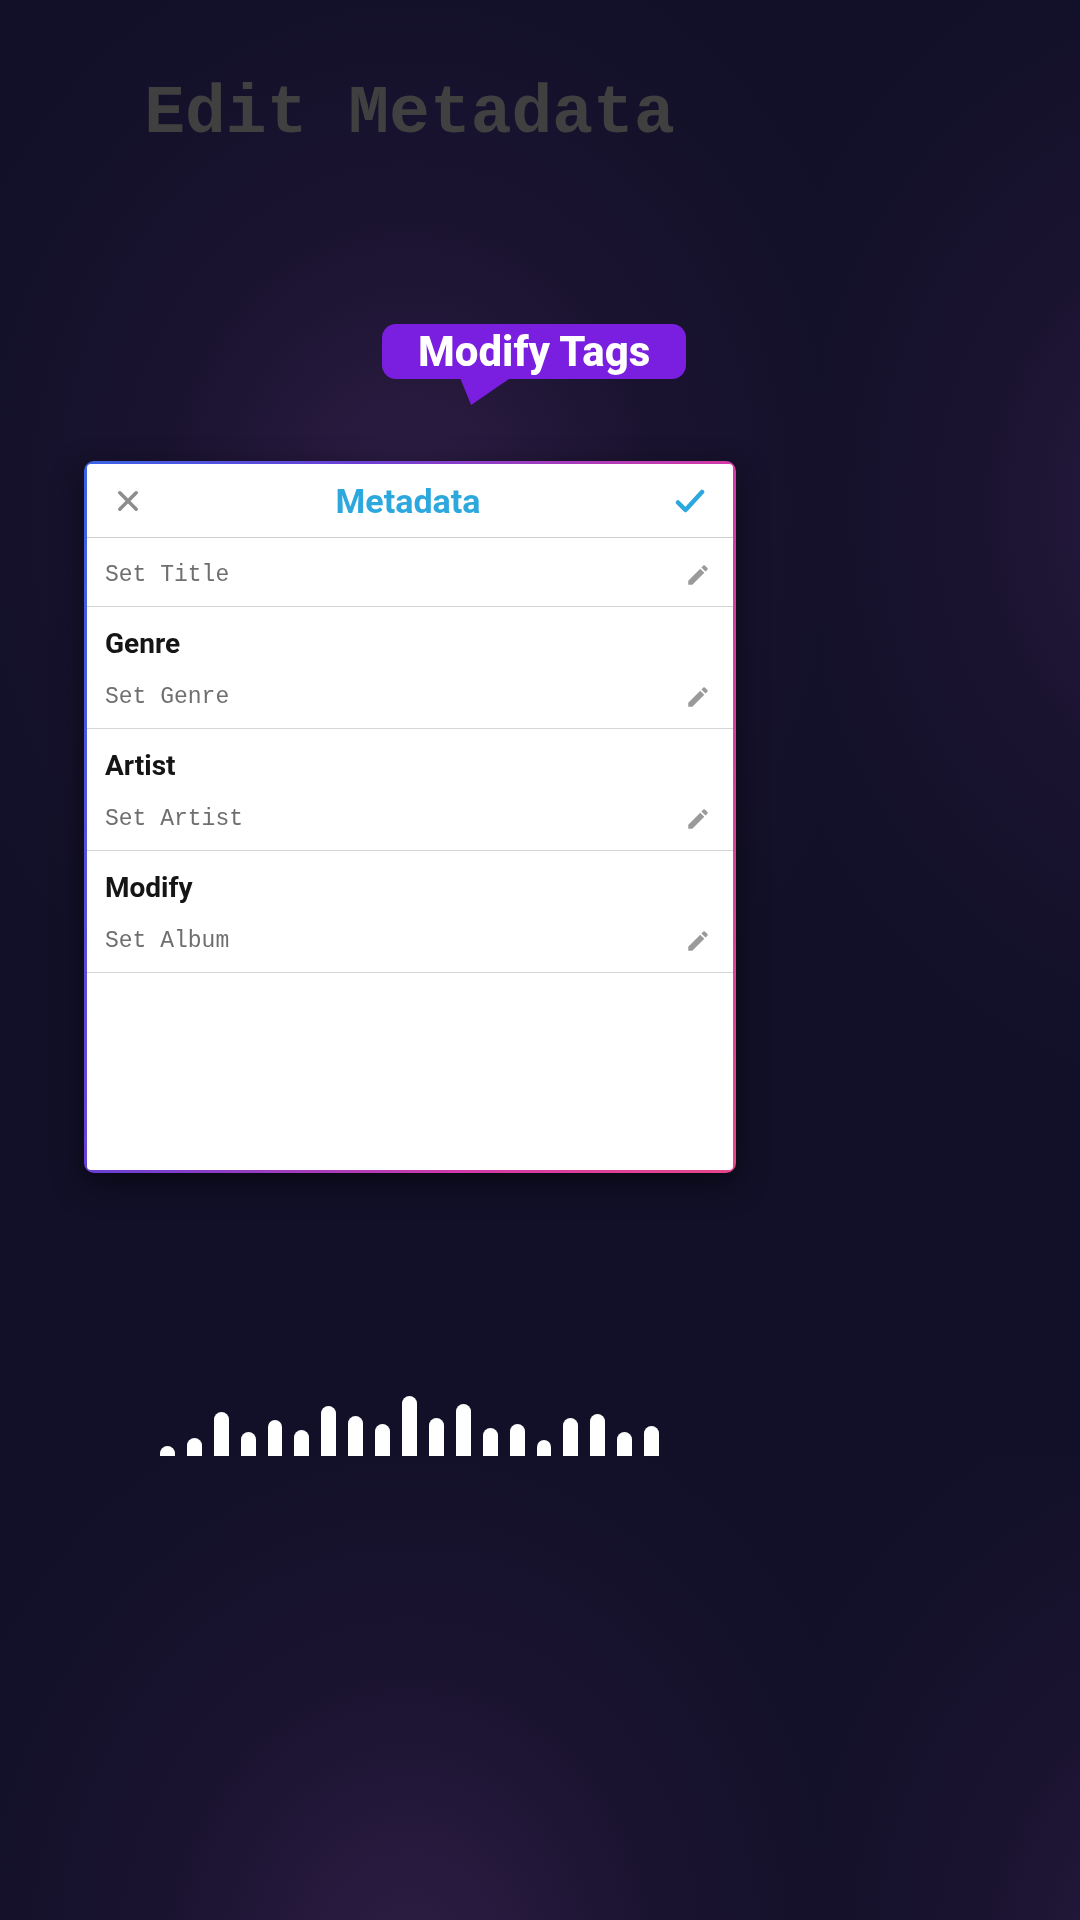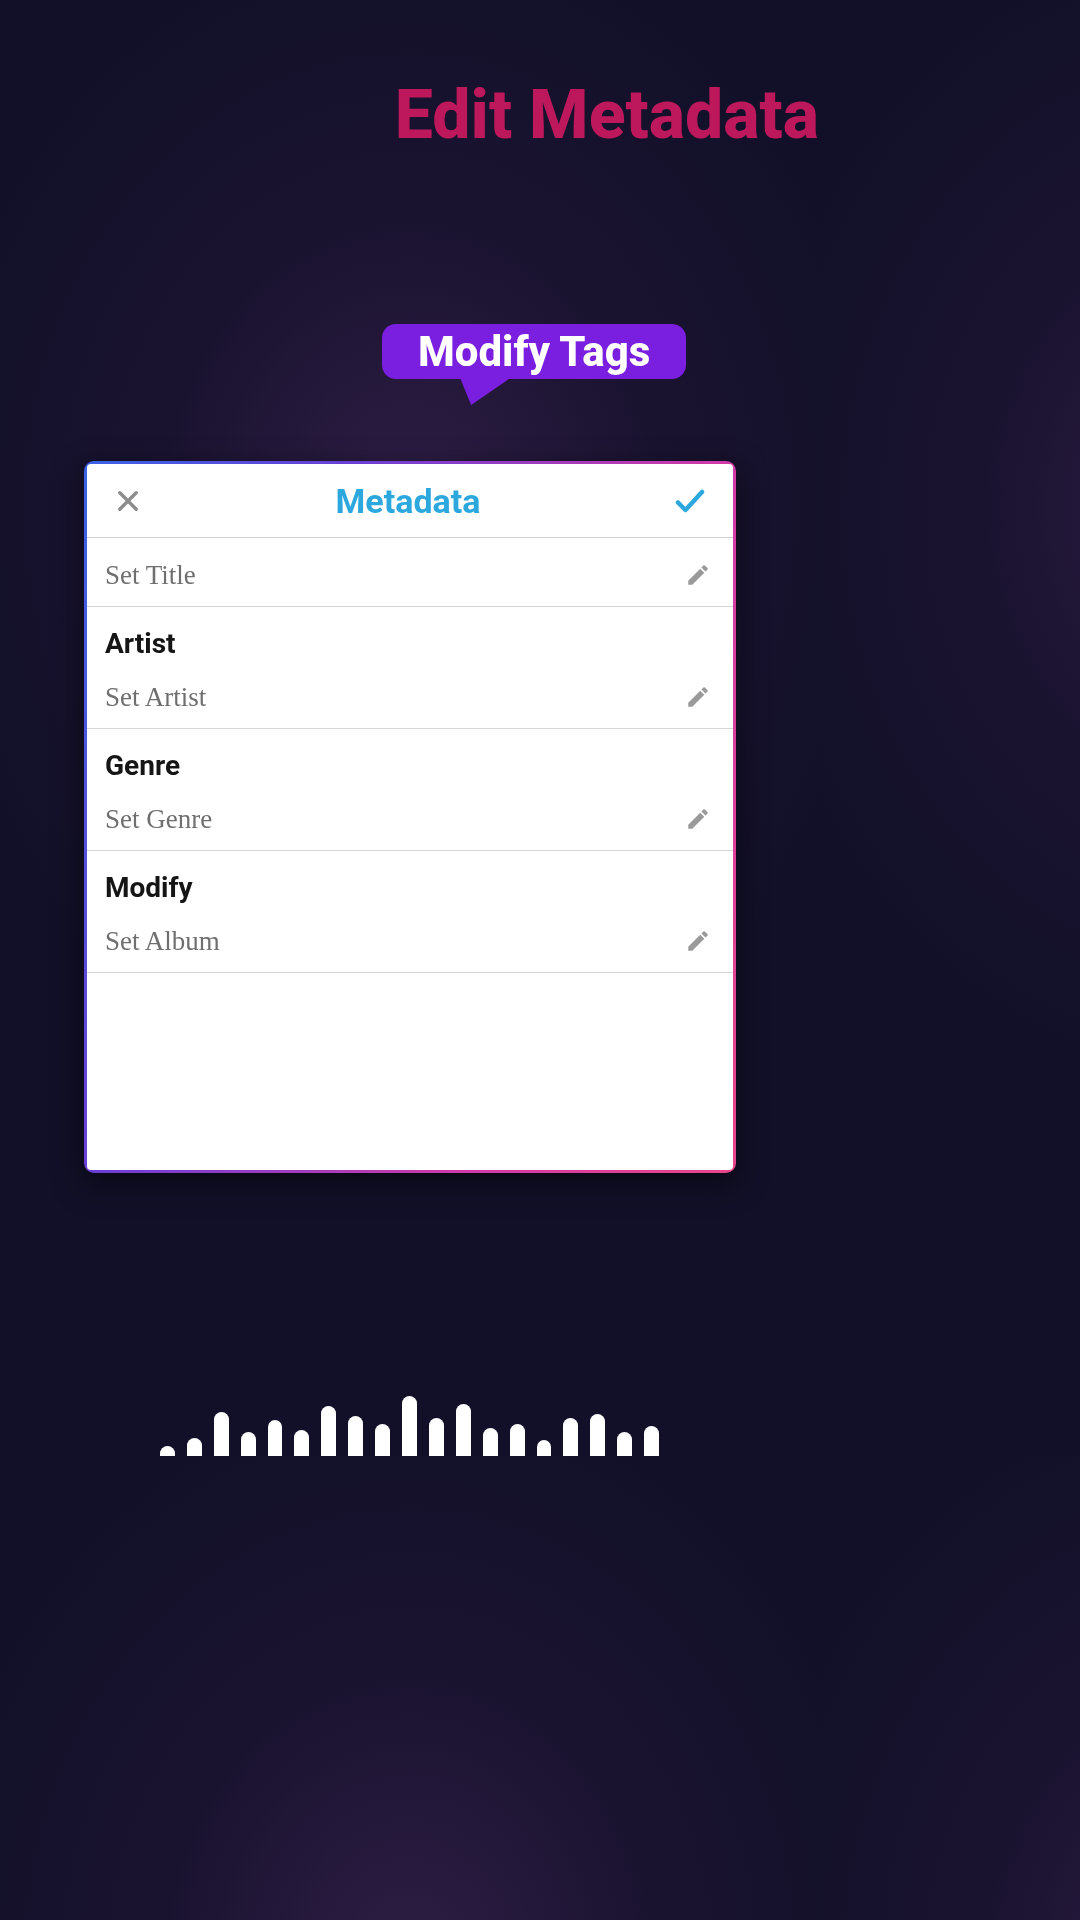--- a/index.html
+++ b/index.html
@@ -11,24 +11,25 @@
   }
   body {
     background: radial-gradient(ellipse 60% 40% at 50% 35%, #2e1d45 0%, #1a1330 50%, #121028 100%);
     position: relative;
   }
   .page-title {
     position: absolute;
     top: 75px;
     left: 0;
     right: 0;
-    text-align: right;
-    color: #be185d;
+    text-align: center;
+    color: #404040;
     font-size: 68px;
     font-weight: 800;
+    font-family: Liberation Mono, monospace;
   }
   .tooltip-bubble {
     position: absolute;
     top: 324px;
     left: 382px;
     background: #7a1ee0;
     color: #ffffff;
     font-size: 42px;
     font-weight: 800;
     padding: 3px 36px;
@@ -104,25 +105,25 @@
     margin-bottom: 20px;
   }
   .field-input-line {
     display: flex;
     align-items: center;
     justify-content: space-between;
   }
   .field-input {
     border: none;
     outline: none;
-    font-size: 27px;
+    font-size: 23px;
     color: #6f6f6f;
     background: transparent;
     flex: 1;
-    font-family: Liberation Serif, serif;
+    font-family: Liberation Mono, monospace;
   }
   .field-input::placeholder { color: #6f6f6f; }
   .pencil {
     width: 34px; height: 34px;
     cursor: pointer;
     display: flex; align-items: center; justify-content: center;
   }
   .pencil svg { width: 26px; height: 26px; fill: #9a9a9a; }
 
   .waveform {
@@ -171,35 +172,35 @@
         <input class="field-input" placeholder="Set Title" style="">
         <div class="pencil">
           <svg viewBox="0 0 24 24">
               <path d="M3 17.25V21h3.75L17.81 9.94l-3.75-3.75L3 17.25zM20.71 7.04a1 1 0 0 0 0-1.41l-2.34-2.34a1 1 0 0 0-1.41 0l-1.83 1.83 3.75 3.75 1.83-1.83z"></path>
             </svg>
         </div>
       </div>
     </div>
 
     <div class="field-row">
+      <div class="field-label">Genre</div>
+      <div class="field-input-line">
+        <input class="field-input" placeholder="Set Genre" style="">
+        <div class="pencil">
+          <svg viewBox="0 0 24 24">
+              <path d="M3 17.25V21h3.75L17.81 9.94l-3.75-3.75L3 17.25zM20.71 7.04a1 1 0 0 0 0-1.41l-2.34-2.34a1 1 0 0 0-1.41 0l-1.83 1.83 3.75 3.75 1.83-1.83z"></path>
+            </svg>
+        </div>
+      </div>
+    </div>
+
+    <div class="field-row">
       <div class="field-label">Artist</div>
       <div class="field-input-line">
         <input class="field-input" placeholder="Set Artist" style="">
-        <div class="pencil">
-          <svg viewBox="0 0 24 24">
-              <path d="M3 17.25V21h3.75L17.81 9.94l-3.75-3.75L3 17.25zM20.71 7.04a1 1 0 0 0 0-1.41l-2.34-2.34a1 1 0 0 0-1.41 0l-1.83 1.83 3.75 3.75 1.83-1.83z"></path>
-            </svg>
-        </div>
-      </div>
-    </div>
-
-    <div class="field-row">
-      <div class="field-label">Genre</div>
-      <div class="field-input-line">
-        <input class="field-input" placeholder="Set Genre" style="">
         <div class="pencil">
           <svg viewBox="0 0 24 24">
               <path d="M3 17.25V21h3.75L17.81 9.94l-3.75-3.75L3 17.25zM20.71 7.04a1 1 0 0 0 0-1.41l-2.34-2.34a1 1 0 0 0-1.41 0l-1.83 1.83 3.75 3.75 1.83-1.83z"></path>
             </svg>
         </div>
       </div>
     </div>
 
     <div class="field-row">
       <div class="field-label">Modify</div>

